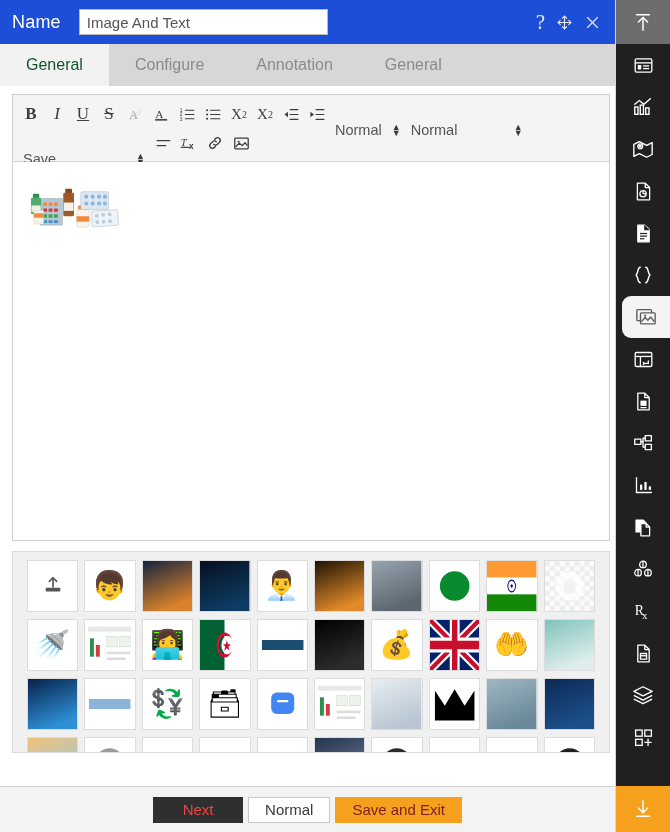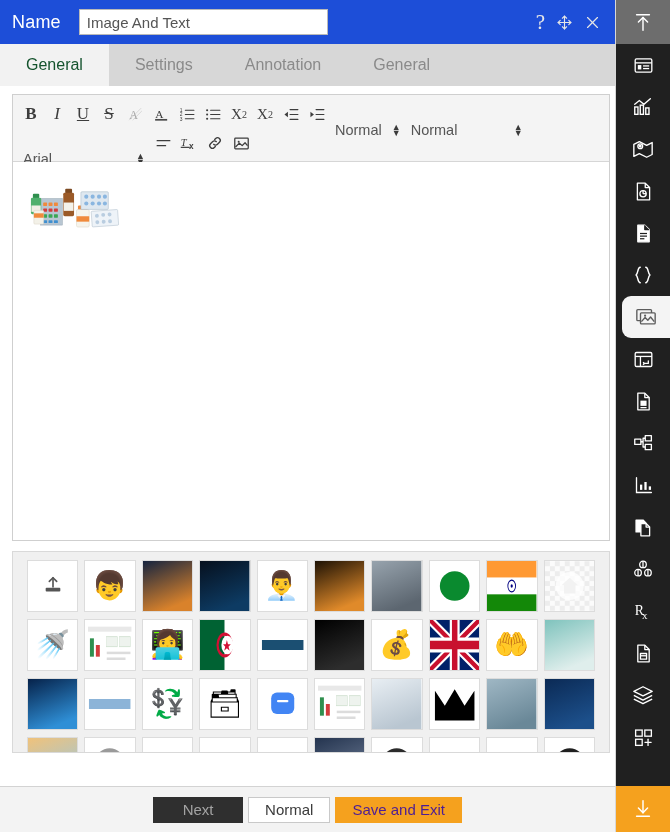--- a/index.html
+++ b/index.html
@@ -202,23 +202,23 @@
   .btn {
     height: 26px;
     padding: 0 16px;
     font-size: 15px;
     display: inline-flex; align-items: center; justify-content: center;
     cursor: pointer;
     border: 1px solid transparent;
     font-family: "Liberation Sans", sans-serif;
     white-space: nowrap;
   }
-  .btn-next { background: #2f2f2f; color: #a3a3a3; min-width: 90px; }
+  .btn-next { background: #2f2f2f; color: #ef4444; min-width: 90px; }
   .btn-cancel { background: #ffffff; color: #3a3a3a; border-color: #c9c9c9; min-width: 80px; }
-  .btn-save { background: #f5a11e; color: #4c1d95; min-width: 124px; }
+  .btn-save { background: #f5a11e; color: #7f1d1d; min-width: 124px; }
 
   
   .sidebar {
     width: 54px;
     height: 832px;
     background: #202020;
     display: flex;
     flex-direction: column;
     align-items: stretch;
     position: relative;
@@ -280,21 +280,21 @@
           <svg width="17" height="17" viewBox="0 0 24 24" fill="none" stroke="#e6e6e6" stroke-width="1.7" stroke-linecap="round">
             <line x1="5" y1="5" x2="19" y2="19"></line>
               <line x1="19" y1="5" x2="5" y2="19"></line>
           </svg>
         </span>
       </div>
     </div>
 
     <div class="tabbar">
       <div class="tab active">General</div>
-      <div class="tab">Settings</div>
+      <div class="tab">Configure</div>
       <div class="tab">Annotation</div>
       <div class="tab">General</div>
     </div>
 
     <div class="editor-wrap">
       <div class="rte-toolbar">
 
         <div class="rte-row">
           <span class="rte-btn b-bold">B</span>
           <span class="rte-btn b-ital">I</span>
@@ -366,21 +366,21 @@
             <span>Normal</span>
             <span class="spin">
                 <i>▲</i>
                 <i>▼</i>
               </span>
           </span>
         </div>
 
         <div class="rte-row">
           <span class="rte-select font">
-            <span>Arial</span>
+            <span>Save</span>
             <span class="spin">
                 <i>▲</i>
                 <i>▼</i>
               </span>
           </span>
           <span class="rte-btn">
             <svg width="17" height="17" viewBox="0 0 24 24" stroke="#3d3d3d" stroke-width="1.7" stroke-linecap="round">
               <line x1="3" y1="8" x2="21" y2="8"></line>
                 <line x1="3" y1="15" x2="15" y2="15"></line>
             </svg>

